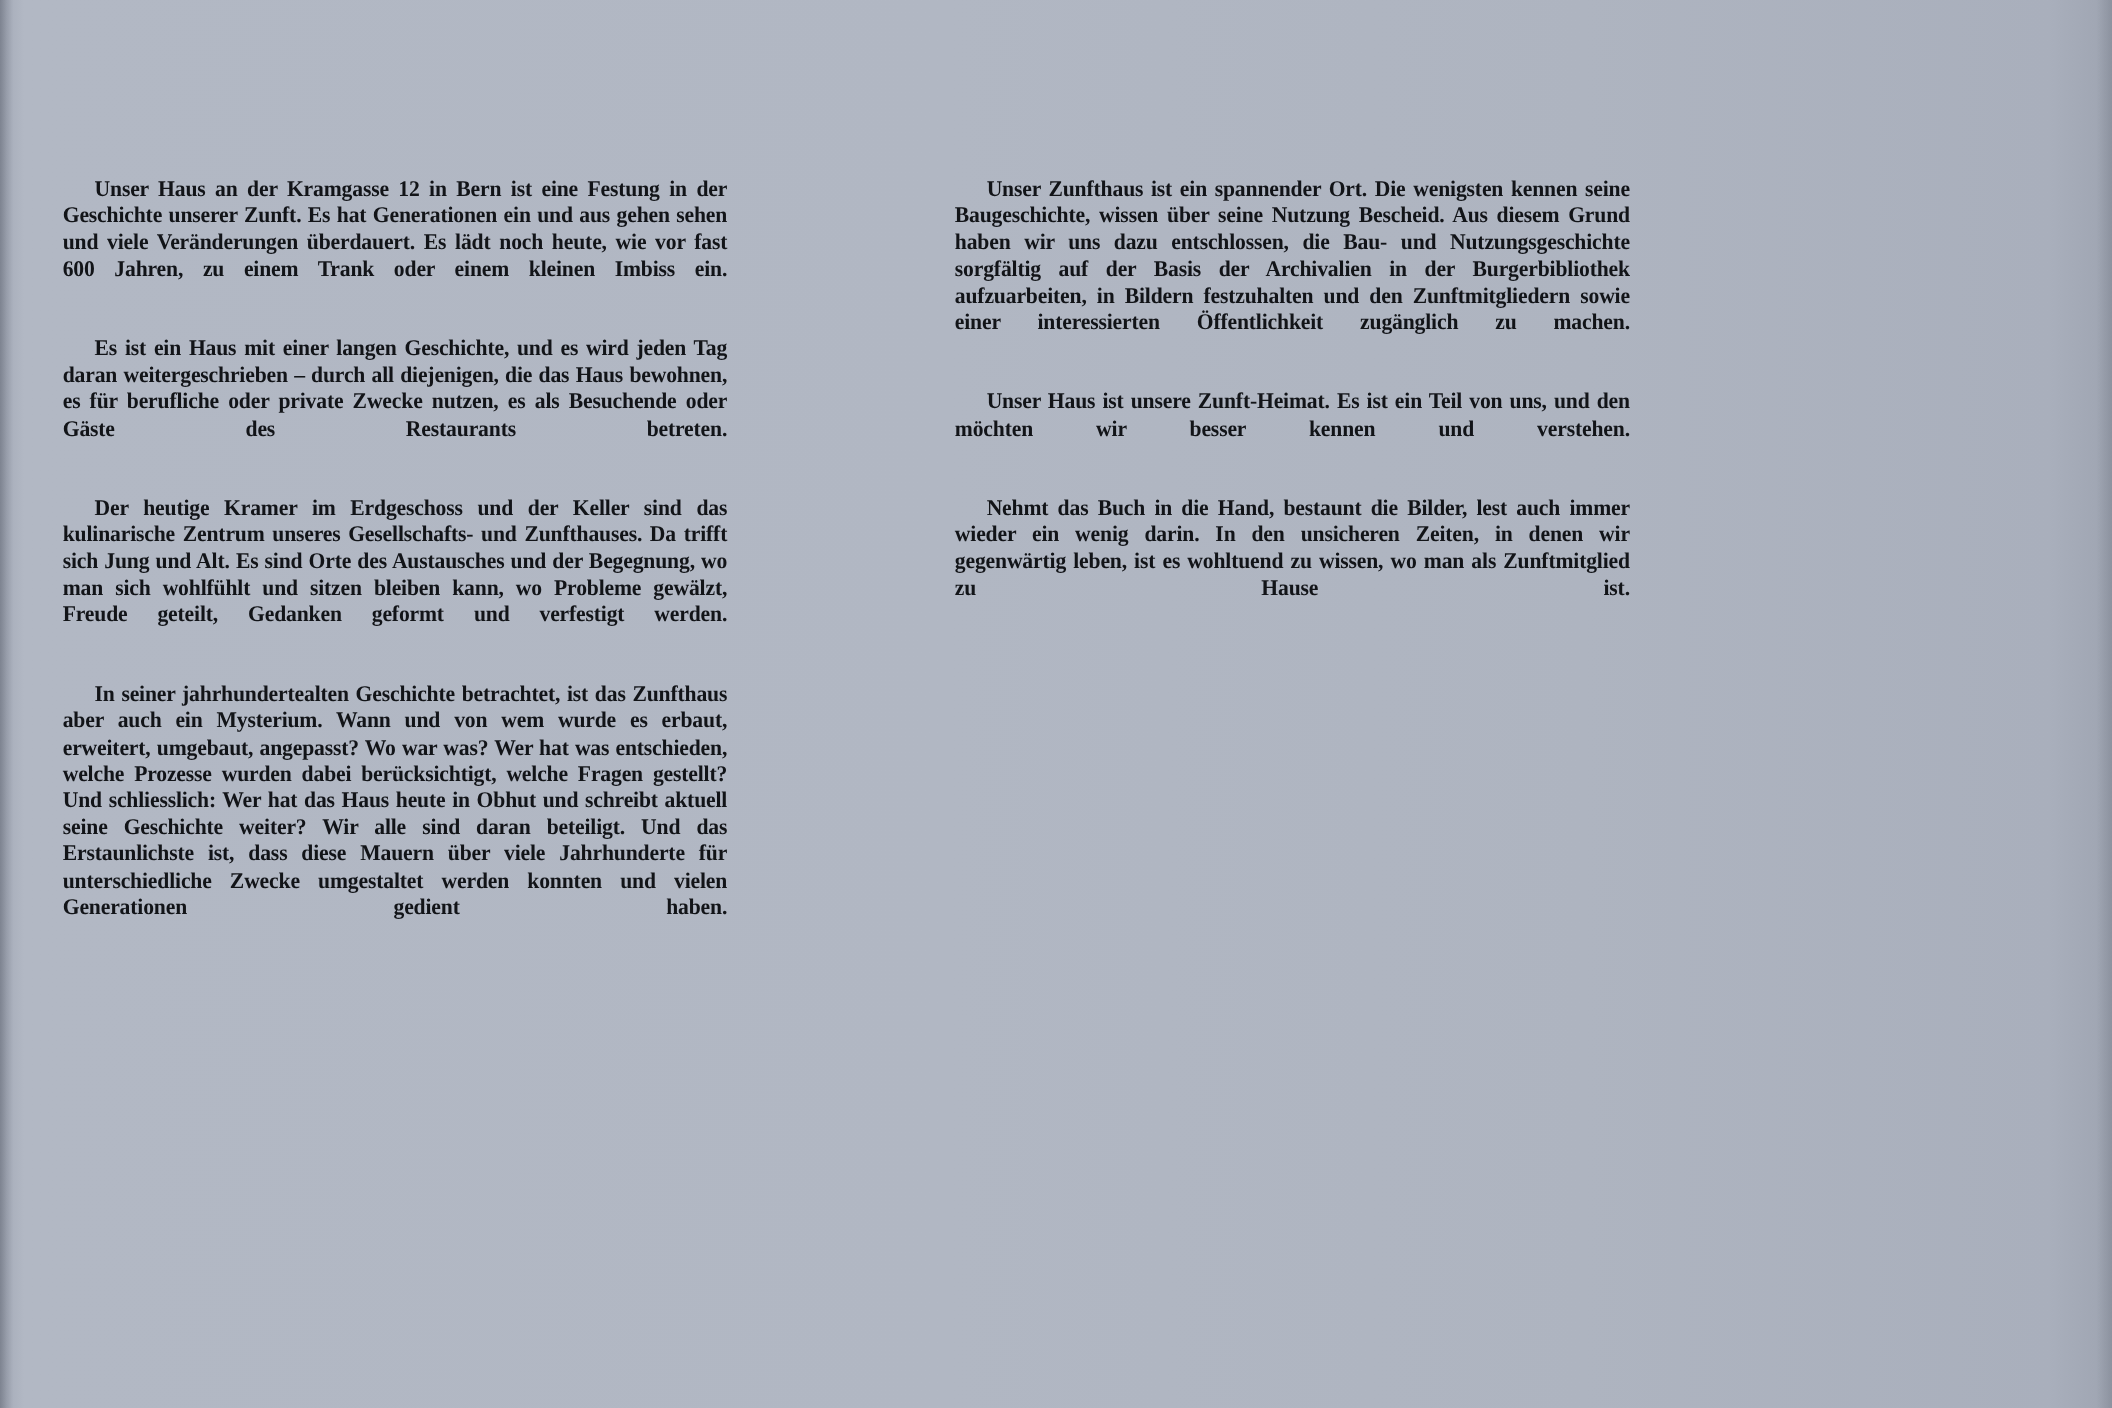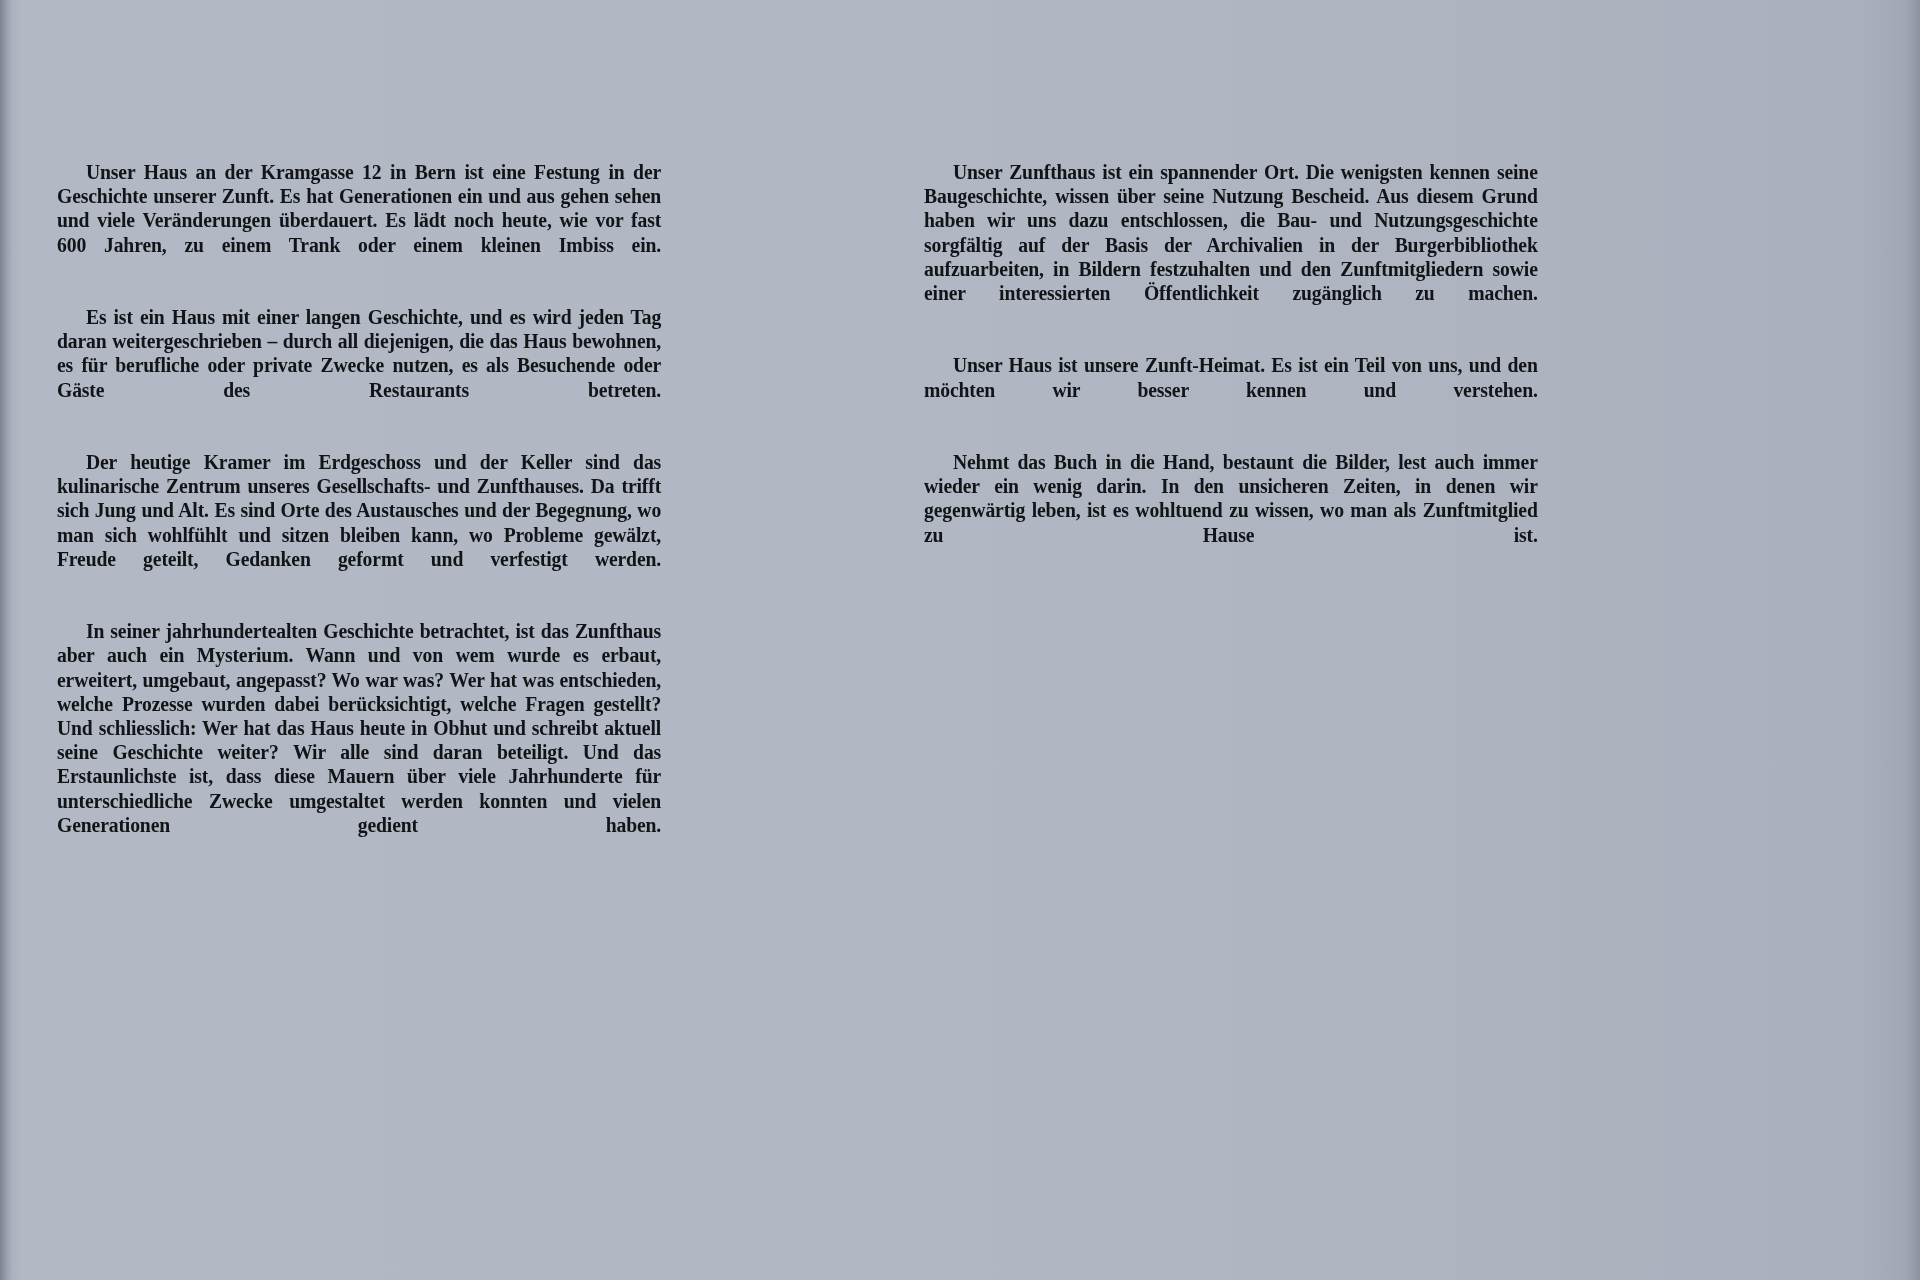--- a/index.html
+++ b/index.html
@@ -43,21 +43,21 @@
     width: 14px; height: 1280px;
     background: linear-gradient(270deg, rgba(60,66,78,0.18), rgba(60,66,78,0.0));
     pointer-events: none;
   }
 
   .column {
     position: absolute;
     top: 160px;
   }
   #column-left  { left: 57px;  width: 626px; }
-  #column-right { left: 924px; width: 636px; }
+  #column-right { left: 868px; width: 636px; }
 
   p.para {
     margin: 0 0 24px 0;
     text-align: justify;
     text-indent: 30px;
     font-weight: 700;
     font-size: 20.4px;
     line-height: 24.2px;
     letter-spacing: -0.15px;
     color: #121418;

